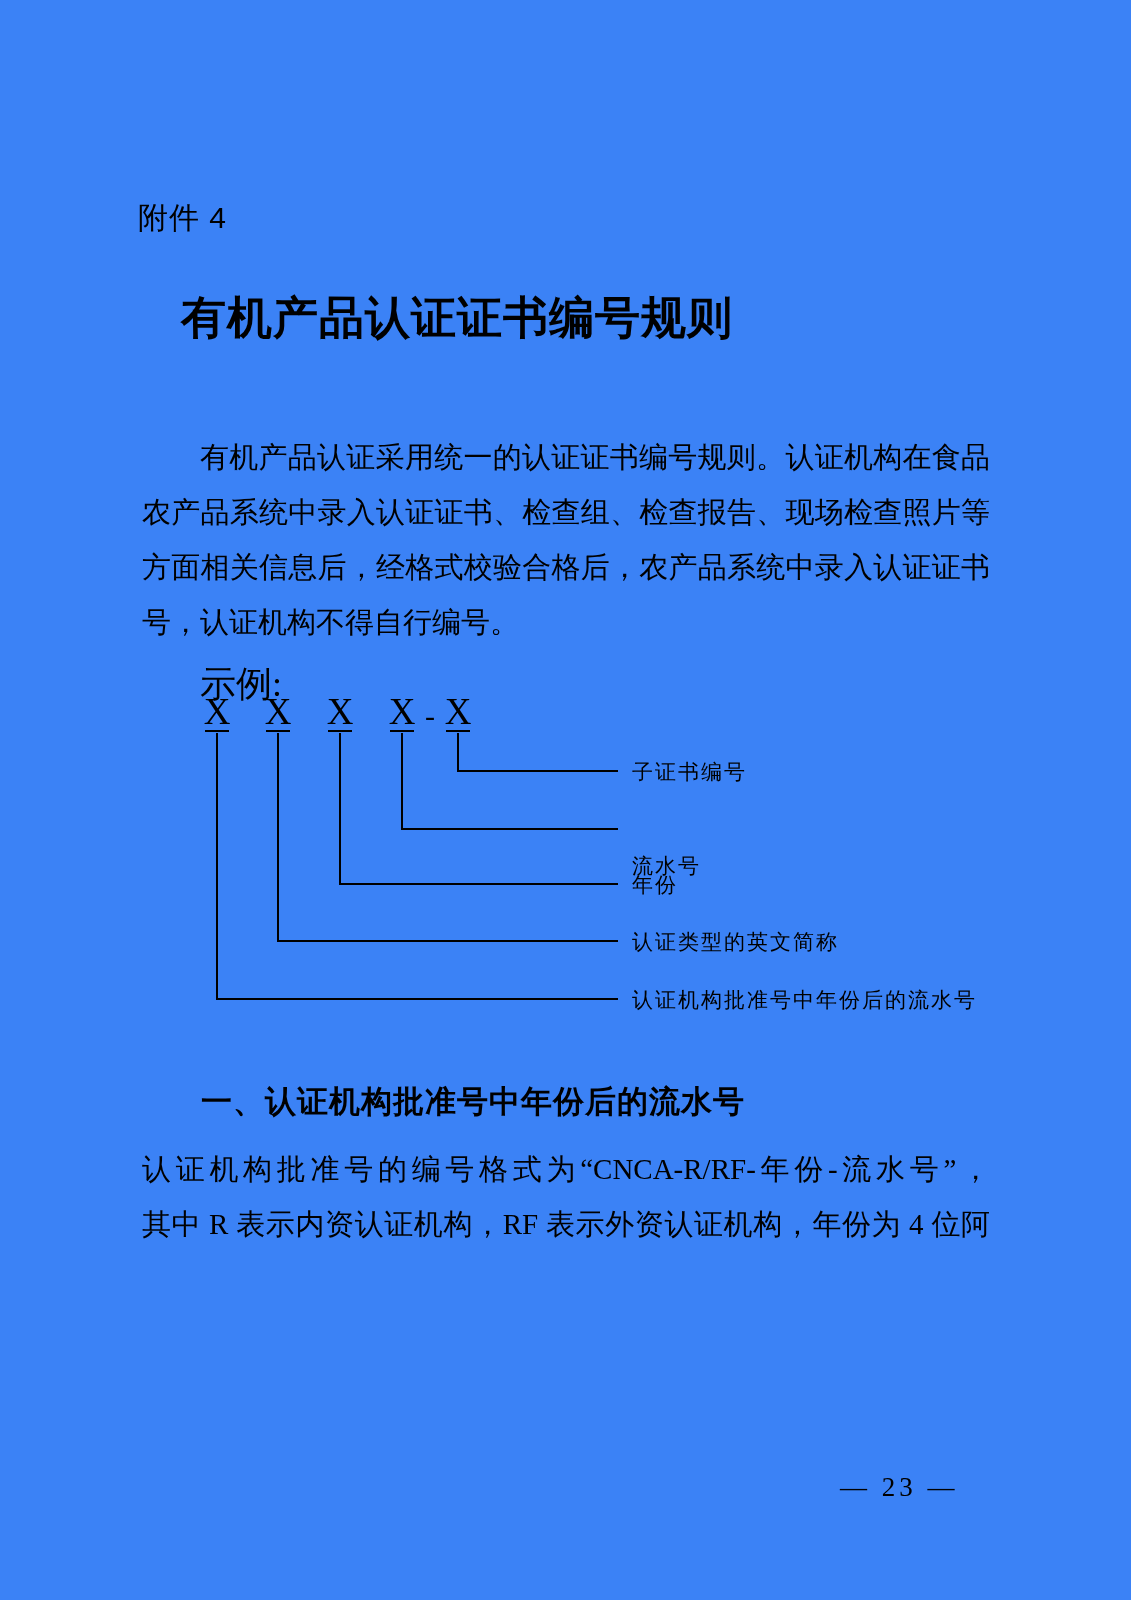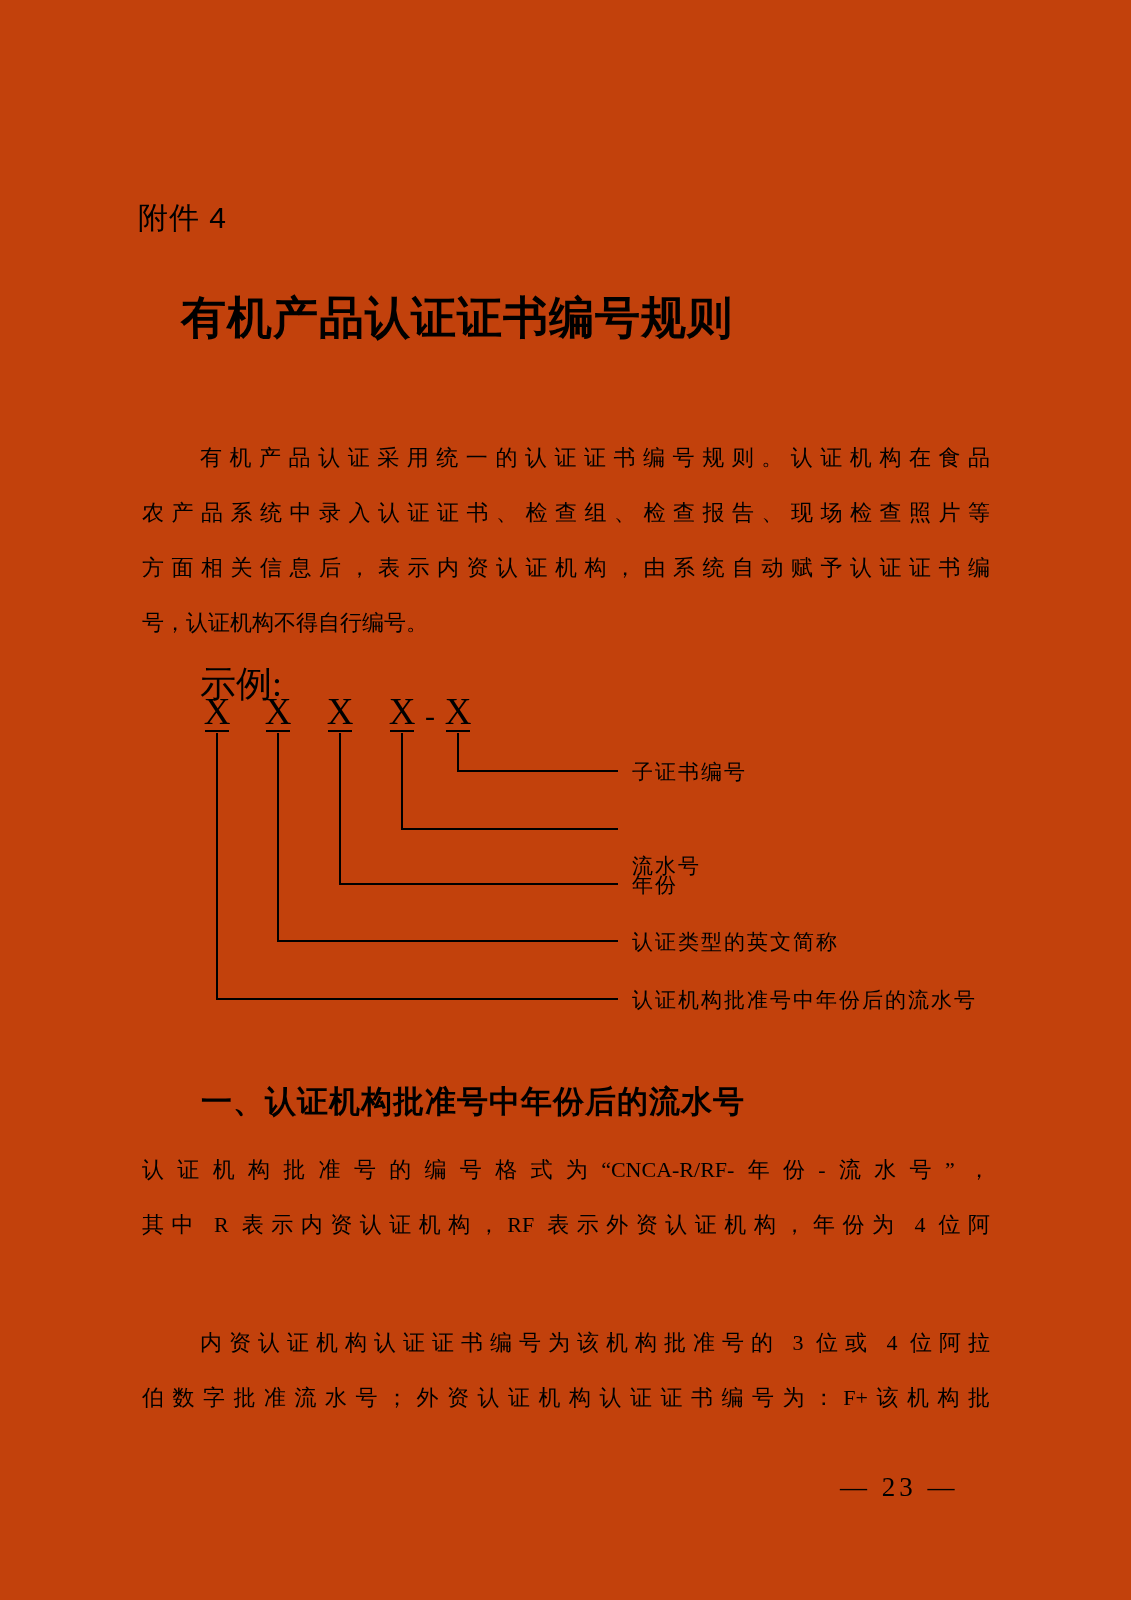--- a/index.html
+++ b/index.html
@@ -2,21 +2,21 @@
 <html><head>
 <meta charset="utf-8">
 <style>
   * { margin: 0; padding: 0; box-sizing: border-box; }
   html, body { background: #ffffff; }
   body { font-family: "Liberation Serif", "DejaVu Serif", serif; color: #000; }
   .page {
     position: relative;
     width: 1131px;
     height: 1600px;
-    background: #c2410c;
+    background: #3b82f6;
     overflow: hidden;
   }
   .attachment {
     position: absolute;
     left: 138px; top: 201px;
     font-family: "Liberation Sans", sans-serif;
     font-size: 30px; line-height: 34px;
     letter-spacing: 1px;
   }
   .doc-title {
@@ -24,21 +24,21 @@
     left: 0; top: 292px; width: 914px;
     text-align: center;
     font-size: 45px; line-height: 52px;
     font-weight: bold;
     font-family: "Liberation Serif", "DejaVu Serif", serif;
     letter-spacing: 1px;
   }
   .body-block {
     position: absolute;
     left: 142px; width: 848px;
-    font-size: 22px;
+    font-size: 29px;
   }
   .bline {
     height: 55px;
     line-height: 55px;
     white-space: nowrap;
   }
   .bline.j {
     white-space: normal;
     text-align: justify;
     text-align-last: justify;
@@ -91,21 +91,21 @@
 
 <div class="page">
 
   <div class="attachment">附件 4</div>
 
   <h1 class="doc-title">有机产品认证证书编号规则</h1>
 
   <div class="body-block" style="top:430px;">
     <div class="bline j indent">有机产品认证采用统一的认证证书编号规则。认证机构在食品</div>
     <div class="bline j">农产品系统中录入认证证书、检查组、检查报告、现场检查照片等</div>
-    <div class="bline j">方面相关信息后，表示内资认证机构，由系统自动赋予认证证书编</div>
+    <div class="bline j">方面相关信息后，经格式校验合格后，农产品系统中录入认证证书</div>
     <div class="bline">号，认证机构不得自行编号。</div>
   </div>
 
   <div class="example-label">示例:</div>
 
   <div>
 
     <span class="xchar" style="left:217px;">X</span>
     <span class="xchar" style="left:278px;">X</span>
     <span class="xchar" style="left:340px;">X</span>
@@ -138,20 +138,16 @@
     <div class="callout-label" style="top:987px;">认证机构批准号中年份后的流水号</div>
   </div>
 
   <h2 class="section-heading">一、认证机构批准号中年份后的流水号</h2>
 
   <div class="body-block" style="top:1142px;">
     <div class="bline j">认证机构批准号的编号格式为“CNCA-R/RF-年份-流水号”，</div>
     <div class="bline j">其中 R 表示内资认证机构，RF 表示外资认证机构，年份为 4 位阿</div>
   </div>
 
-  <div class="body-block" style="top:1315px;">
-    <div class="bline j indent">内资认证机构认证证书编号为该机构批准号的 3 位或 4 位阿拉</div>
-    <div class="bline j">伯数字批准流水号；外资认证机构认证证书编号为：F+该机构批</div>
-  </div>
 
   <div class="footer-page">— 23 —</div>
 
 </div>
 
 </body></html>

